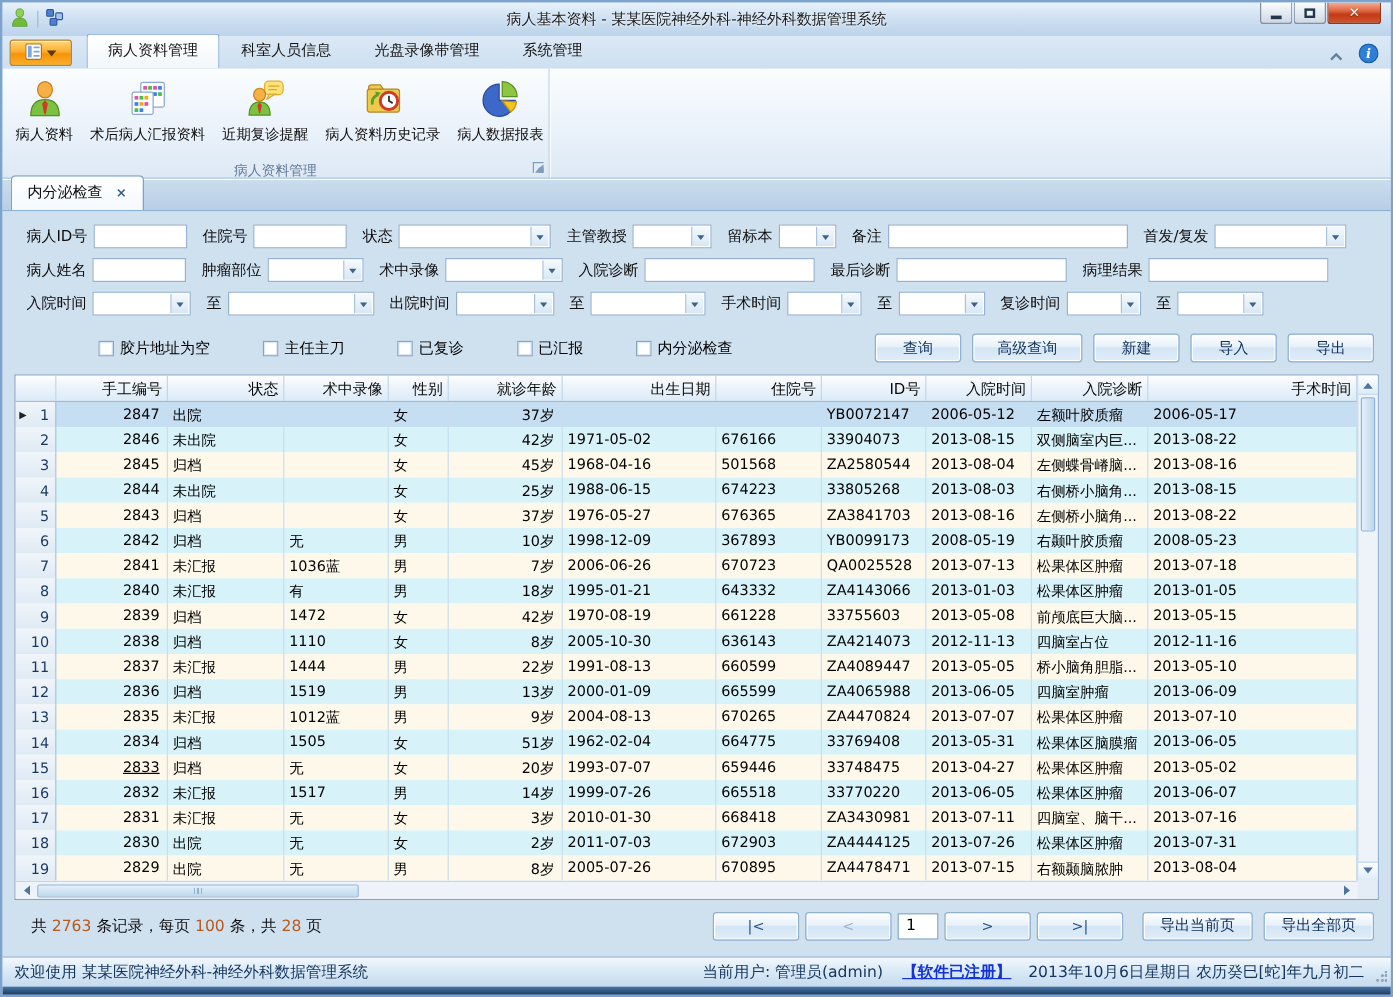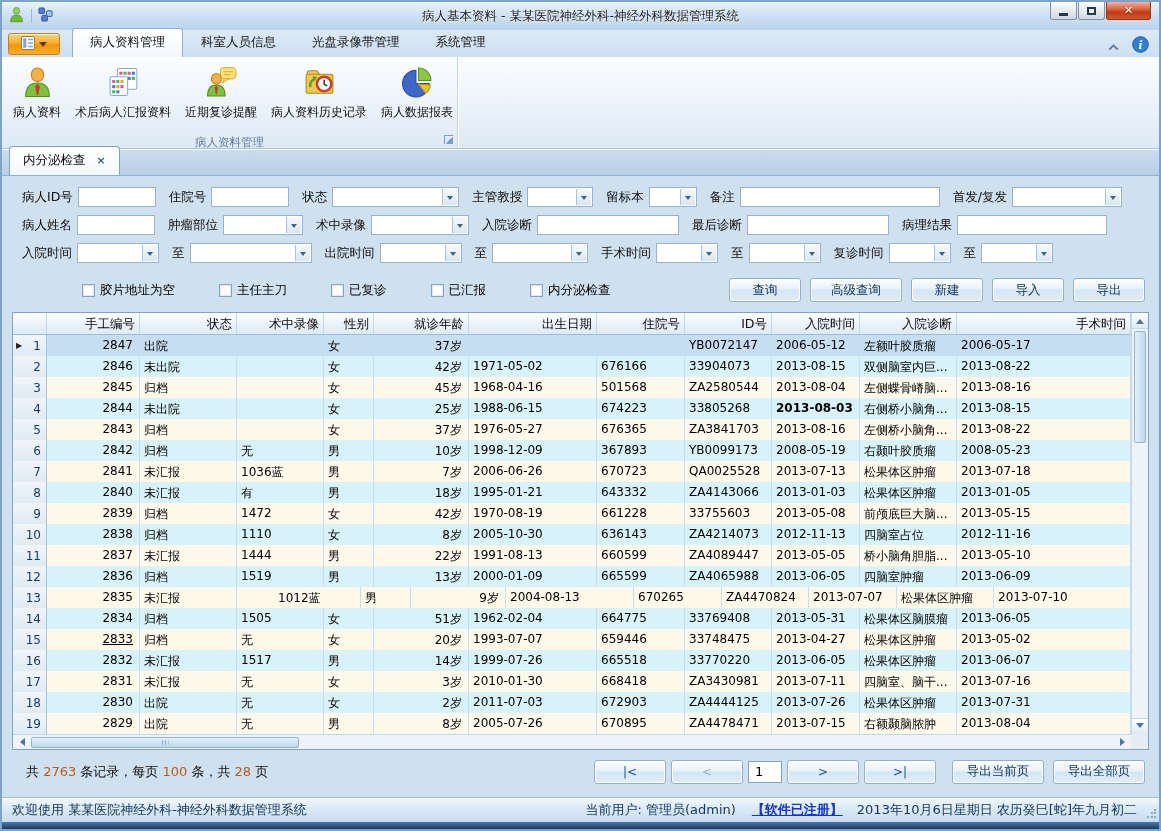--- a/index.html
+++ b/index.html
@@ -486,21 +486,21 @@
                 <span class="rownum">4</span>
               </div>
               <div class="cell c1 right" style="width: 93px;">2844</div>
               <div class="cell c2" style="width: 97px;">未出院</div>
               <div class="cell c3" style="width: 87px;"></div>
               <div class="cell c4" style="width: 50px;">女</div>
               <div class="cell c5 right" style="width: 95px;">25岁</div>
               <div class="cell c6" style="width: 128px;">1988-06-15</div>
               <div class="cell c7" style="width: 88px;">674223</div>
               <div class="cell c8" style="width: 87px;">33805268</div>
-              <div class="cell c9" style="width: 88px; font-weight: bold;">2013-08-03</div>
+              <div class="cell c9" style="width: 88px;">2013-08-03</div>
               <div class="cell c10" style="width: 97px;">右侧桥小脑角...</div>
               <div class="cell c11 fill">2013-08-15</div>
             </div>
             <div class="grid-row cream">
               <div class="cell c0" style="width: 34px;">
                 <span class="rownum">5</span>
               </div>
               <div class="cell c1 right" style="width: 93px;">2843</div>
               <div class="cell c2" style="width: 97px;">归档</div>
               <div class="cell c3" style="width: 87px;"></div>
@@ -624,21 +624,21 @@
               <div class="cell c9" style="width: 88px;">2013-06-05</div>
               <div class="cell c10" style="width: 97px;">四脑室肿瘤</div>
               <div class="cell c11 fill">2013-06-09</div>
             </div>
             <div class="grid-row cream">
               <div class="cell c0" style="width: 34px;">
                 <span class="rownum">13</span>
               </div>
               <div class="cell c1 right" style="width: 93px;">2835</div>
               <div class="cell c2" style="width: 97px;">未汇报</div>
-              <div class="cell c3" style="width: 87px; margin-left: 37px;">1012蓝</div>
+              <div class="cell c3" style="width: 87px;">1012蓝</div>
               <div class="cell c4" style="width: 50px;">男</div>
               <div class="cell c5 right" style="width: 95px;">9岁</div>
               <div class="cell c6" style="width: 128px;">2004-08-13</div>
               <div class="cell c7" style="width: 88px;">670265</div>
               <div class="cell c8" style="width: 87px;">ZA4470824</div>
               <div class="cell c9" style="width: 88px;">2013-07-07</div>
               <div class="cell c10" style="width: 97px;">松果体区肿瘤</div>
               <div class="cell c11 fill">2013-07-10</div>
             </div>
             <div class="grid-row cyan">

